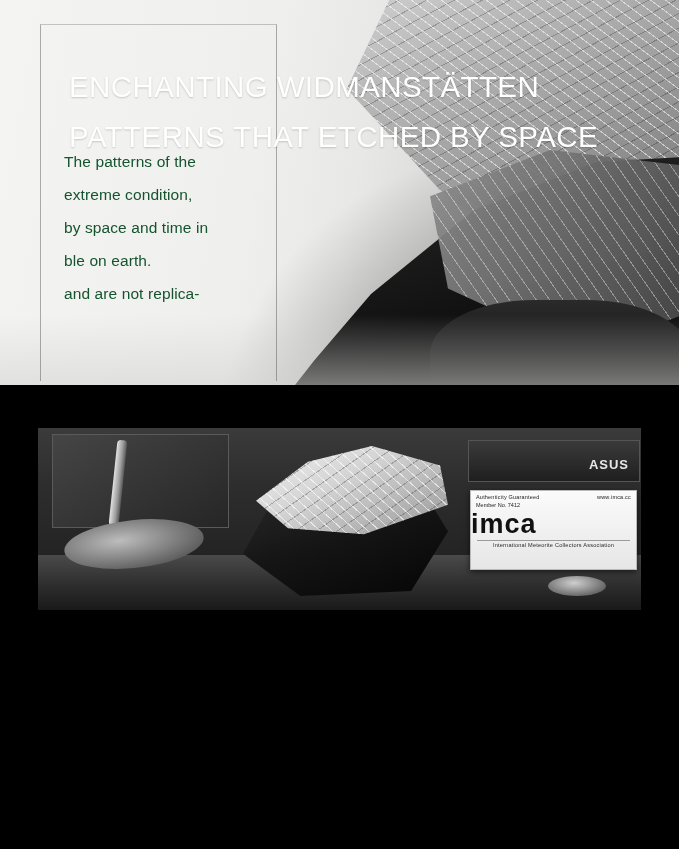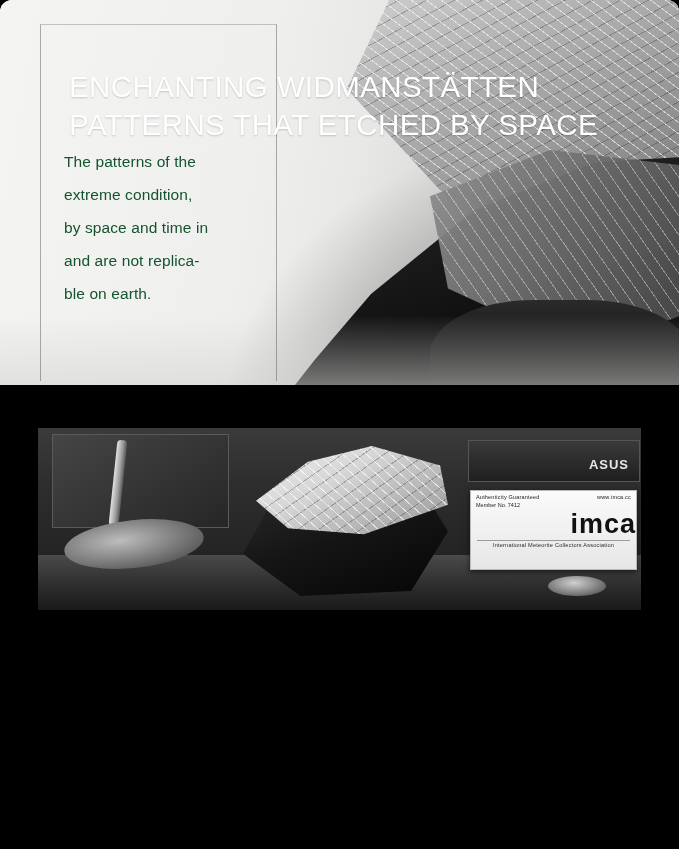--- a/index.html
+++ b/index.html
@@ -13,21 +13,20 @@
     font-family: "Liberation Sans", sans-serif;
     overflow: hidden;
   }
 
   .page {
     position: relative;
     width: 679px;
     height: 849px;
     background: #000000;
     overflow: hidden;
-    border-radius: 12px;
   }
 
   
   .panel-top {
     position: relative;
     width: 679px;
     height: 385px;
     overflow: hidden;
     background: #f3f3f2;
   }
@@ -113,21 +112,21 @@
     top: 48px;
     width: 600px;
     font-size: 29.5px;
     line-height: 38px;
     letter-spacing: 0.4px;
     color: #ffffff;
     font-weight: 400;
     text-transform: uppercase;
     text-shadow: 0 1px 2px rgba(0,0,0,0.18);
   }
-  .headline-top .l2 { display: block; }
+  .headline-top .l2 { display: block; margin-top: 12px; }
 
   .body-top {
     position: absolute;
     left: 64px;
     top: 145px;
     width: 210px;
     font-size: 15.5px;
     line-height: 33px;
     color: #14532d;
     letter-spacing: 0.1px;
@@ -224,21 +223,21 @@
     font-size: 5.5px;
     color: #222;
     letter-spacing: 0.2px;
   }
   .cert-member {
     padding: 2px 5px 0 5px;
     font-size: 5.5px;
     color: #222;
   }
   .cert-imca {
-    text-align: right;
+    text-align: left;
     font-size: 27px;
     font-weight: bold;
     letter-spacing: 1px;
     color: #111;
     line-height: 30px;
     margin-top: 1px;
   }
   .cert-sub {
     text-align: center;
     font-size: 5.6px;
@@ -274,22 +273,22 @@
 
     <h1 class="headline-top">
       <span>ENCHANTING WIDMANSTÄTTEN</span>
       <span class="l2">PATTERNS THAT ETCHED BY SPACE</span>
     </h1>
 
     <div class="body-top">
       <div>The patterns of the</div>
       <div>extreme condition,</div>
       <div>by space and time in</div>
+      <div>ble on earth.</div>
       <div>and are not replica-</div>
-      <div>ble on earth.</div>
     </div>
   </section>
 
   <section class="panel-bottom">
 
     <div class="photo-bottom">
       <div class="desk-top"></div>
       <div class="desk-surface"></div>
       <div class="monitor"></div>
       <div class="stand-arm"></div>

